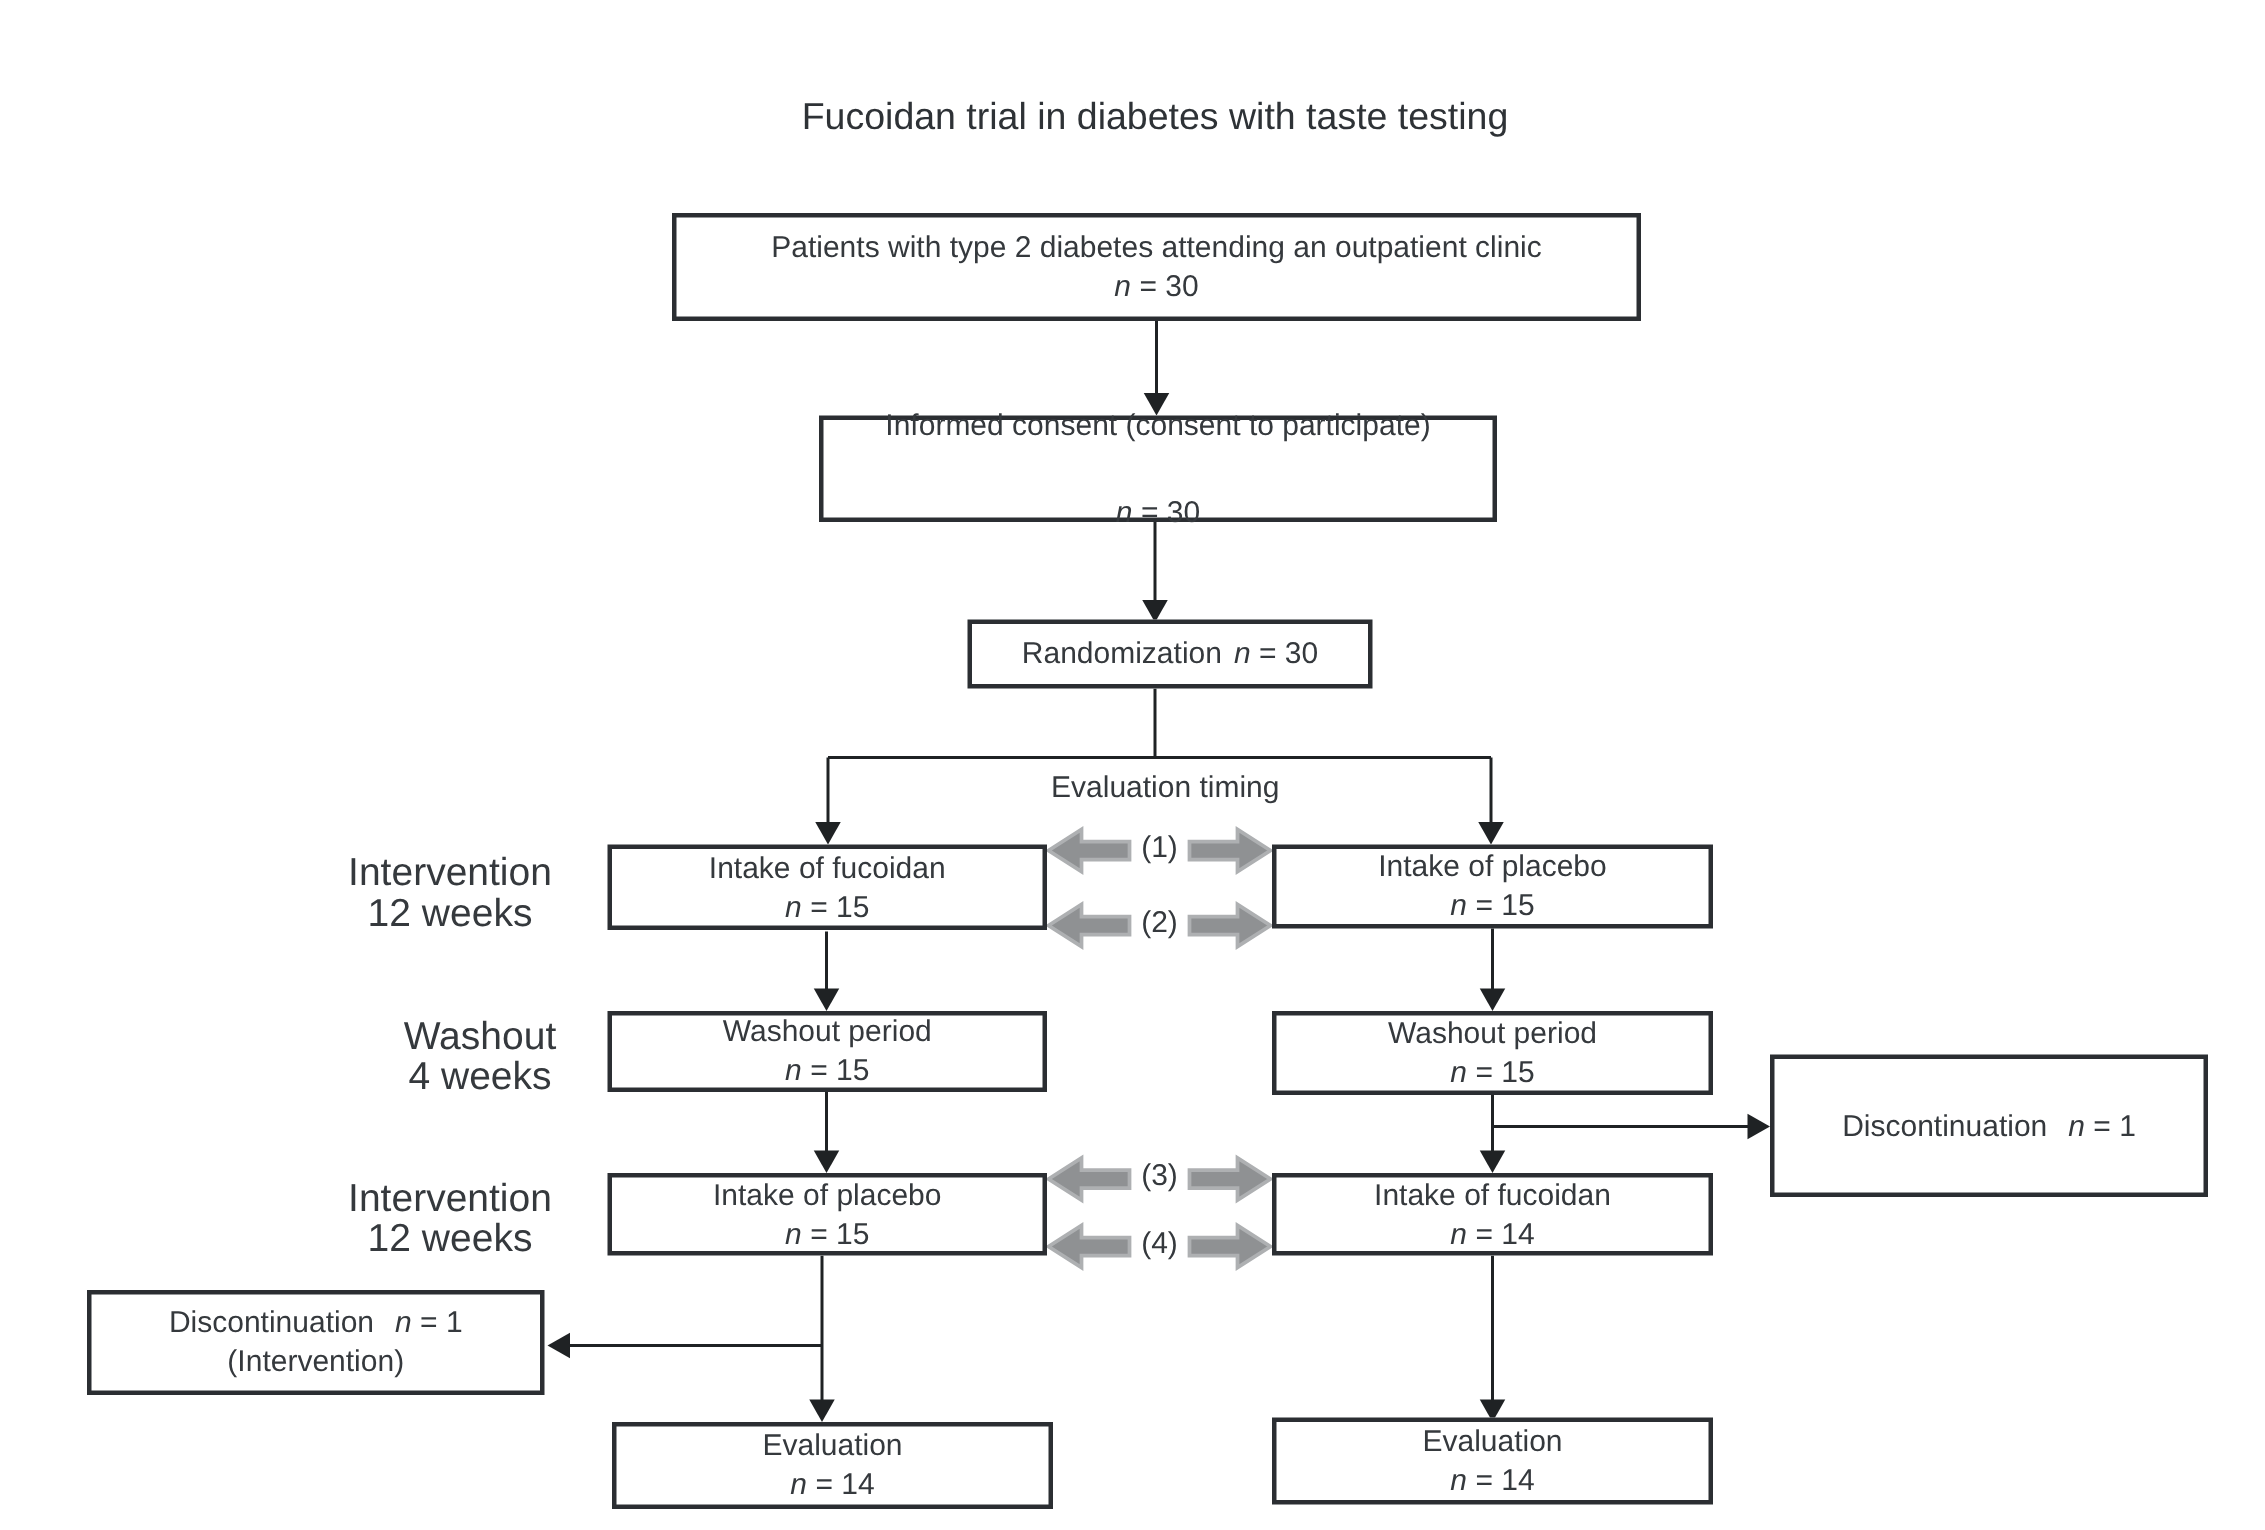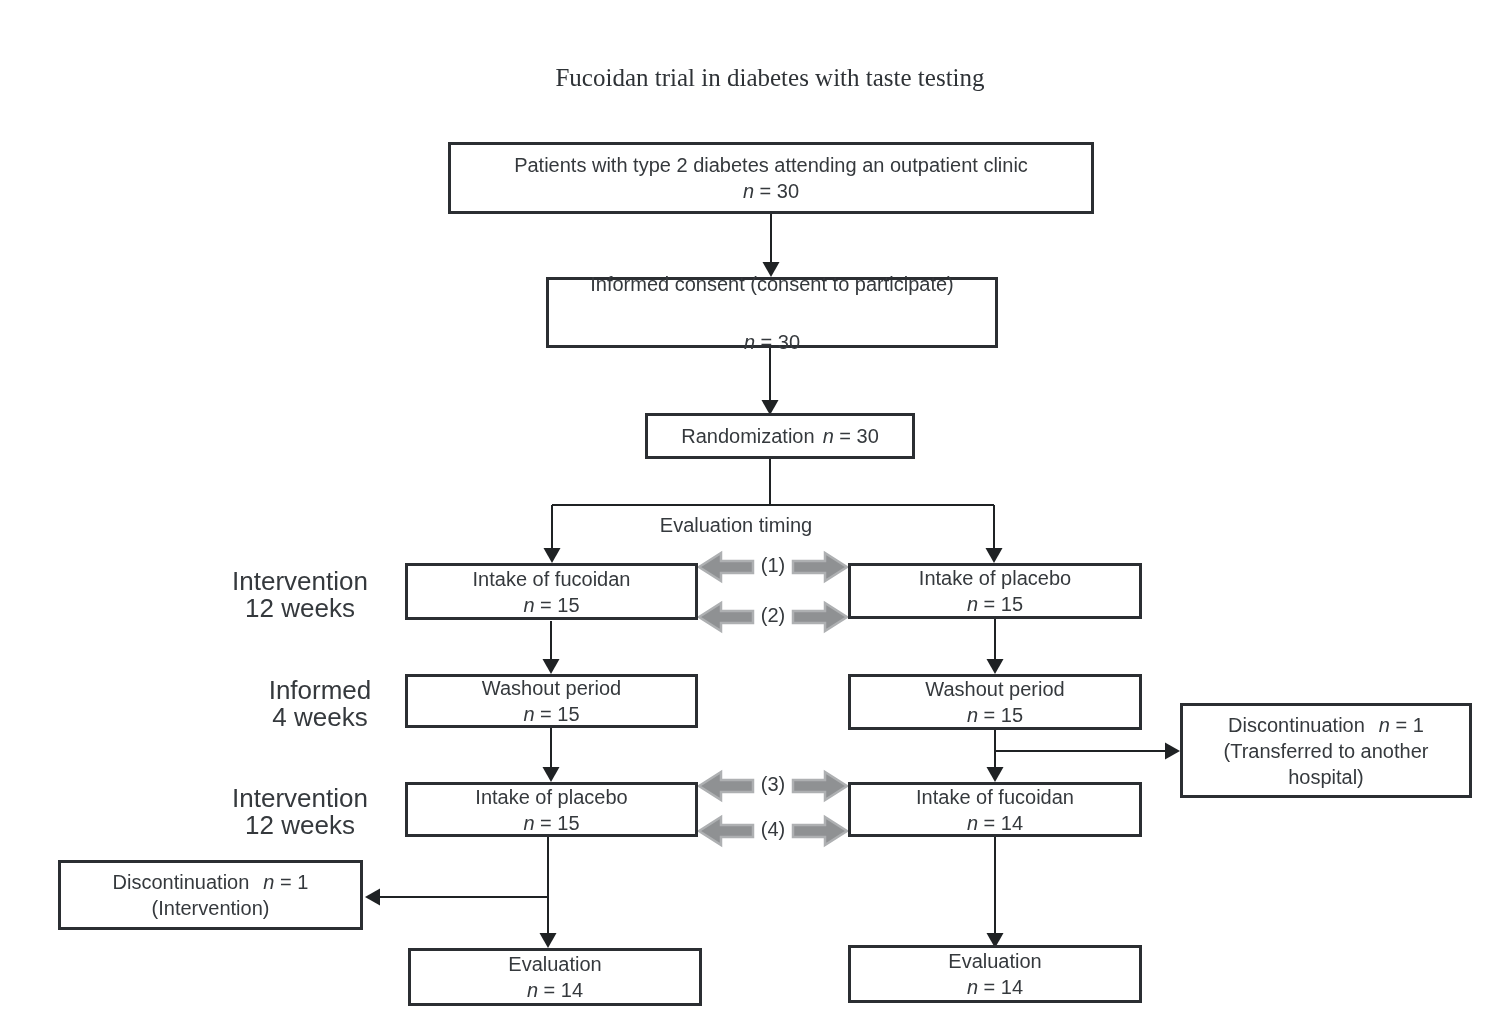--- a/index.html
+++ b/index.html
@@ -7,21 +7,21 @@
     position:relative;
     width:1510px;height:1020px;
     background:#ffffff;
     font-family:"Liberation Sans", sans-serif;
     color:#35393d;
     overflow:hidden;
   }
   .title{
     position:absolute;left:30px;top:64px;width:1480px;
     text-align:center;
-    font-family:Liberation Serif, serif;
+    font-family:Liberation Sans, sans-serif;
     font-size:25px;color:#2e3236;
   }
   .box{
     position:absolute;
     box-sizing:border-box;
     border:3px solid #2b2e32;
     background:#ffffff;
     display:flex;flex-direction:column;justify-content:center;align-items:center;
     text-align:center;
     font-size:20px;line-height:26px;color:#35393d;
@@ -166,51 +166,50 @@
     <div class="nline"><i class="n">n</i><span> = 15</span></div>
   </div>
 
   <div class="box" style="left:848px;top:782px;width:294px;height:55px;">
     <div><span>Intake of fucoidan</span></div>
     <div class="nline"><i class="n">n</i><span> = 14</span></div>
   </div>
 
   <div class="box" style="left:1180px;top:703px;width:292px;height:95px;padding:0 14px;">
     <div><span>Discontinuation</span><i class="n gap-n">n</i><span> = 1</span></div>
-    <div><span>(Transferred to another hospital)</span></div>
   </div>
 
   <div class="box" style="left:58px;top:860px;width:305px;height:70px;">
     <div><span>Discontinuation</span><i class="n gap-n">n</i><span> = 1</span></div>
     <div><span>(Intervention)</span></div>
   </div>
 
   <div class="box" style="left:408px;top:948px;width:294px;height:58px;">
     <div><span>Evaluation</span></div>
     <div class="nline"><i class="n">n</i><span> = 14</span></div>
   </div>
 
   <div class="box" style="left:848px;top:945px;width:294px;height:58px;">
     <div><span>Evaluation</span></div>
     <div class="nline"><i class="n">n</i><span> = 14</span></div>
   </div>
 
-  <div class="flabel" style="left:636px;top:514px;width:200px;">Evaluation timing</div>
+  <div class="flabel" style="left:653px;top:514px;width:200px;text-align:right;">Evaluation timing</div>
 
   <div class="flabel" style="left:743px;top:554px;width:60px;">(1)</div>
   <div class="flabel" style="left:743px;top:604px;width:60px;">(2)</div>
   <div class="flabel" style="left:743px;top:773px;width:60px;">(3)</div>
   <div class="flabel" style="left:743px;top:818px;width:60px;">(4)</div>
 
   <div class="sidelabel" style="left:210px;top:568px;">
     <div>Intervention</div>
     <div>12 weeks</div>
   </div>
   <div class="sidelabel" style="left:230px;top:677px;">
-    <div>Informed</div>
+    <div>Washout</div>
     <div>4 weeks</div>
   </div>
   <div class="sidelabel" style="left:210px;top:785px;">
     <div>Intervention</div>
     <div>12 weeks</div>
   </div>
 
 </div>
 
 </body></html>

